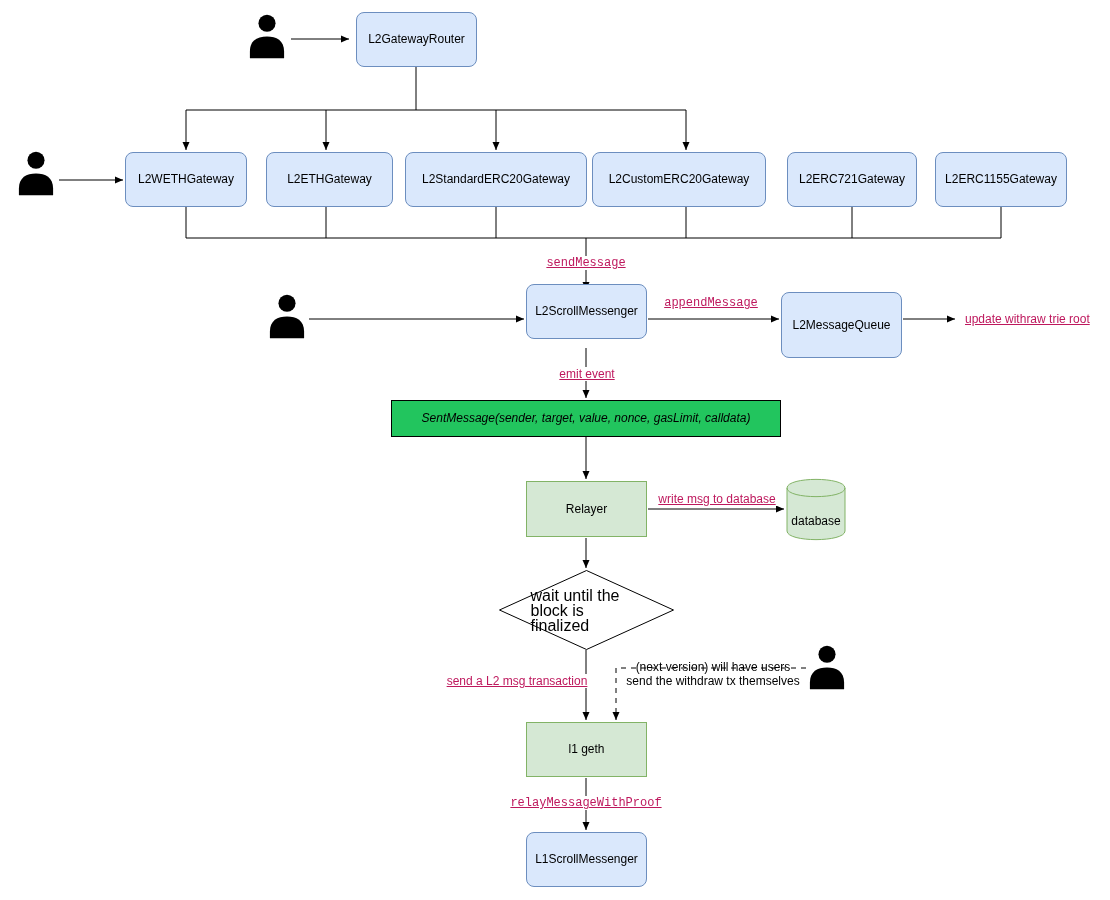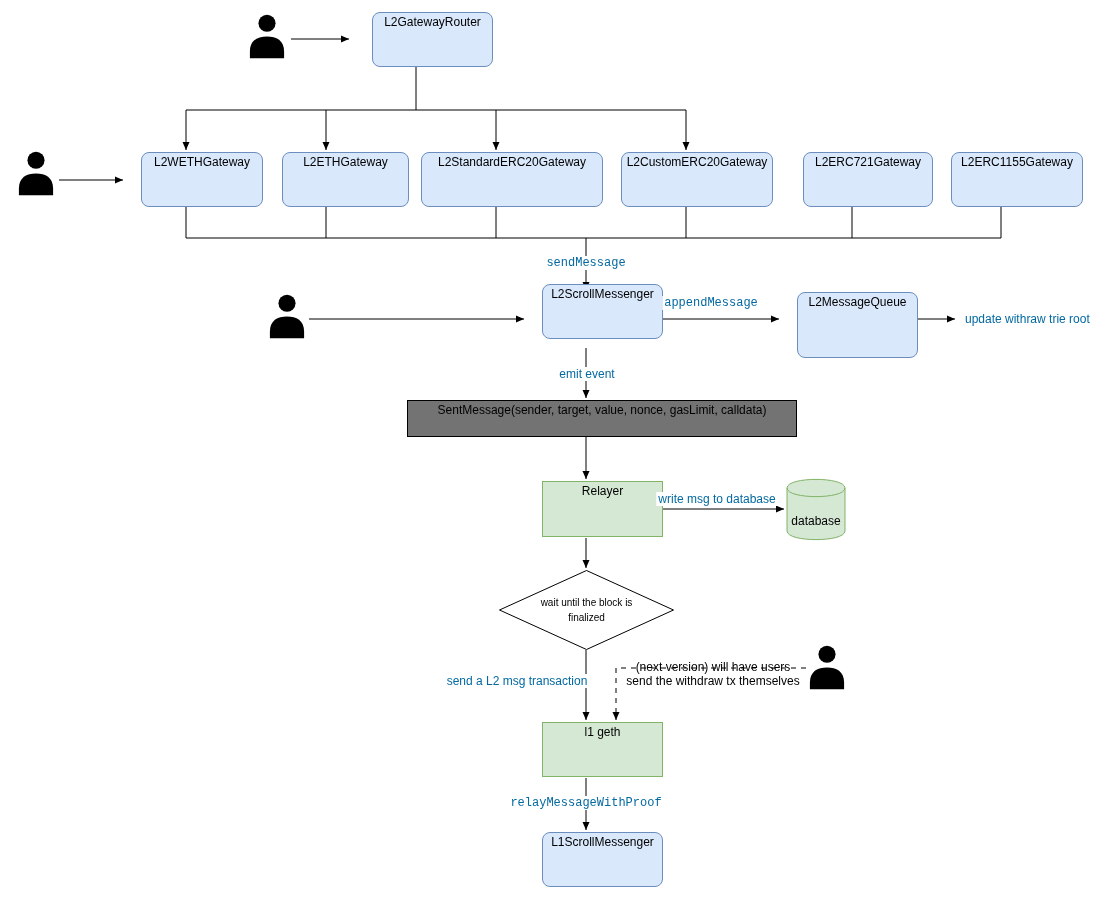--- a/index.html
+++ b/index.html
@@ -1,43 +1,43 @@
 <!DOCTYPE html>
 <html style="--node-blue-fill: #dae8fc; --node-blue-border: #6c8ebf; --node-green-fill: #d5e8d4; --node-green-border: #82b366; --actor-color: #000000;"><head>
 <meta charset="utf-8">
 <style>
   * { margin:0; padding:0; box-sizing:border-box; }
   html,body { background:#ffffff; }
   body { font-family:"Liberation Sans", sans-serif; color:#000; }
   .canvas { position:relative; width:1110px; height:900px; background:#fff; overflow:hidden; }
   .edges { position:absolute; left:0; top:0; }
 
-  .node { position:absolute; display:flex; align-items:flex-start; justify-content:center;
+  .node { position:absolute; display:flex; align-items:center; justify-content:center;
           text-align:center; font-size:12px; line-height:15px; color:#000;
-          border:1px solid #000; background:#fff; padding:2px;margin-left:16px; }
+          border:1px solid #000; background:#fff; padding:2px; }
   .node.blue  { background:var(--node-blue-fill,#dae8fc);  border-color:var(--node-blue-border,#6c8ebf); border-radius:8px; }
   .node.green { background:var(--node-green-fill,#d5e8d4); border-color:var(--node-green-border,#82b366); }
-  .node.plain { background:#737373; border-color:#000; }
+  .node.plain { background:#22c55e; border-color:#000;font-style:italic; }
 
-  .edge-label { position:absolute; font-size:12px; line-height:14px; color:#0369a1;
-                background:#fff; padding:0 2px; white-space:nowrap; }
+  .edge-label { position:absolute; font-size:12px; line-height:14px; color:#be185d;
+                background:#fff; padding:0 2px; white-space:nowrap;text-decoration:underline; }
   .edge-label.center { transform:translateX(-50%); }
   .mono { font-family:"Liberation Mono","DejaVu Sans Mono",monospace; font-size:12px; }
 
   .note { position:absolute; font-size:12px; line-height:14px; text-align:center; color:#000; }
 
   .actor { position:absolute; }
   .actor-shape { fill:var(--actor-color,#000000); }
 
   .shape-layer { position:absolute; }
   .cyl-body { fill:var(--node-green-fill,#d5e8d4); stroke:var(--node-green-border,#82b366); stroke-width:1; }
   .cyl-arc  { fill:none; stroke:var(--node-green-border,#82b366); stroke-width:1; }
   .diamond-shape { fill:#ffffff; stroke:#000; stroke-width:1; }
   .diamond-label { position:absolute; display:flex; align-items:center; justify-content:center; }
-  .diamond-label span { width:112px; text-align:center; font-size:10px; line-height:15px; }
+  .diamond-label span { width:112px; text-align:left; font-size:16px; line-height:15px; }
   .db-label { position:absolute; font-size:12px; text-align:center; }
 </style>
 </head>
 <body>
 
 <div class="canvas">
 
   <svg class="edges" width="1110" height="900" viewBox="0 0 1110 900">
     <defs>
       <marker id="arr" markerWidth="12" markerHeight="10" refX="8.5" refY="4" orient="auto" markerUnits="userSpaceOnUse">
@@ -110,21 +110,21 @@
 
   <div class="node blue" style="left:125px;top:152px;width:122px;height:55px">
     <span>L2WETHGateway</span>
   </div>
   <div class="node blue" style="left:266px;top:152px;width:127px;height:55px">
     <span>L2ETHGateway</span>
   </div>
   <div class="node blue" style="left:405px;top:152px;width:182px;height:55px">
     <span>L2StandardERC20Gateway</span>
   </div>
-  <div class="node blue" style="left:605px;top:152px;width:152px;height:55px">
+  <div class="node blue" style="left:592px;top:152px;width:174px;height:55px">
     <span>L2CustomERC20Gateway</span>
   </div>
   <div class="node blue" style="left:787px;top:152px;width:130px;height:55px">
     <span>L2ERC721Gateway</span>
   </div>
   <div class="node blue" style="left:935px;top:152px;width:132px;height:55px">
     <span>L2ERC1155Gateway</span>
   </div>
 
   <div class="node blue" style="left:526px;top:284px;width:121px;height:55px">

